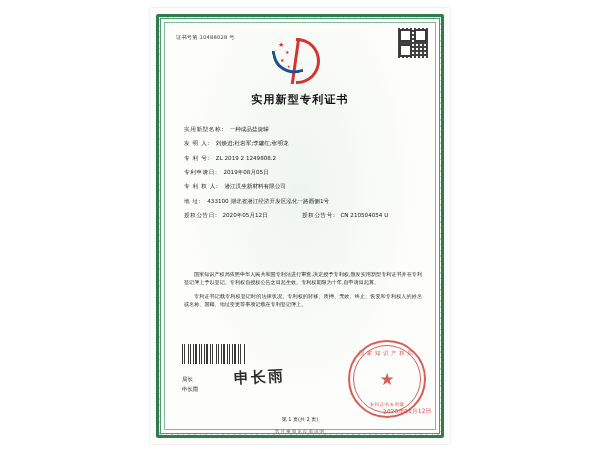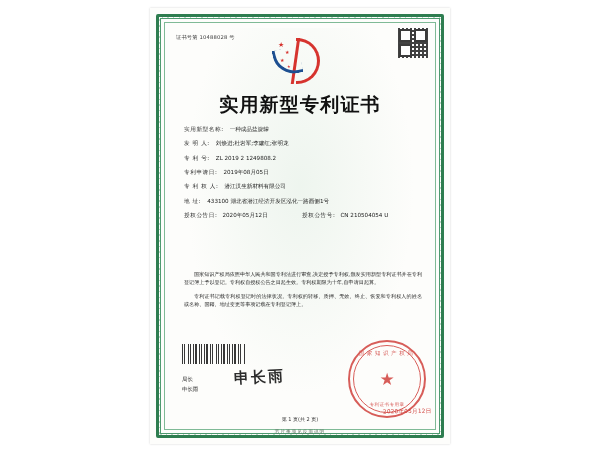--- a/index.html
+++ b/index.html
@@ -183,21 +183,21 @@
   .emblem .s4 { left: 13px; top: 26px; font-size: 4px; }
 
   
   .doc-title {
     position: absolute;
     left: 0;
     right: 0;
     top: 84px;
     text-align: center;
     font-family: "DejaVu Serif", "Liberation Serif", serif;
-    font-size: 19px;
+    font-size: 11px;
     font-weight: bold;
     color: #111;
     letter-spacing: 1.2px;
   }
 
   
   .fields {
     position: absolute;
     left: 34px;
     right: 30px;

